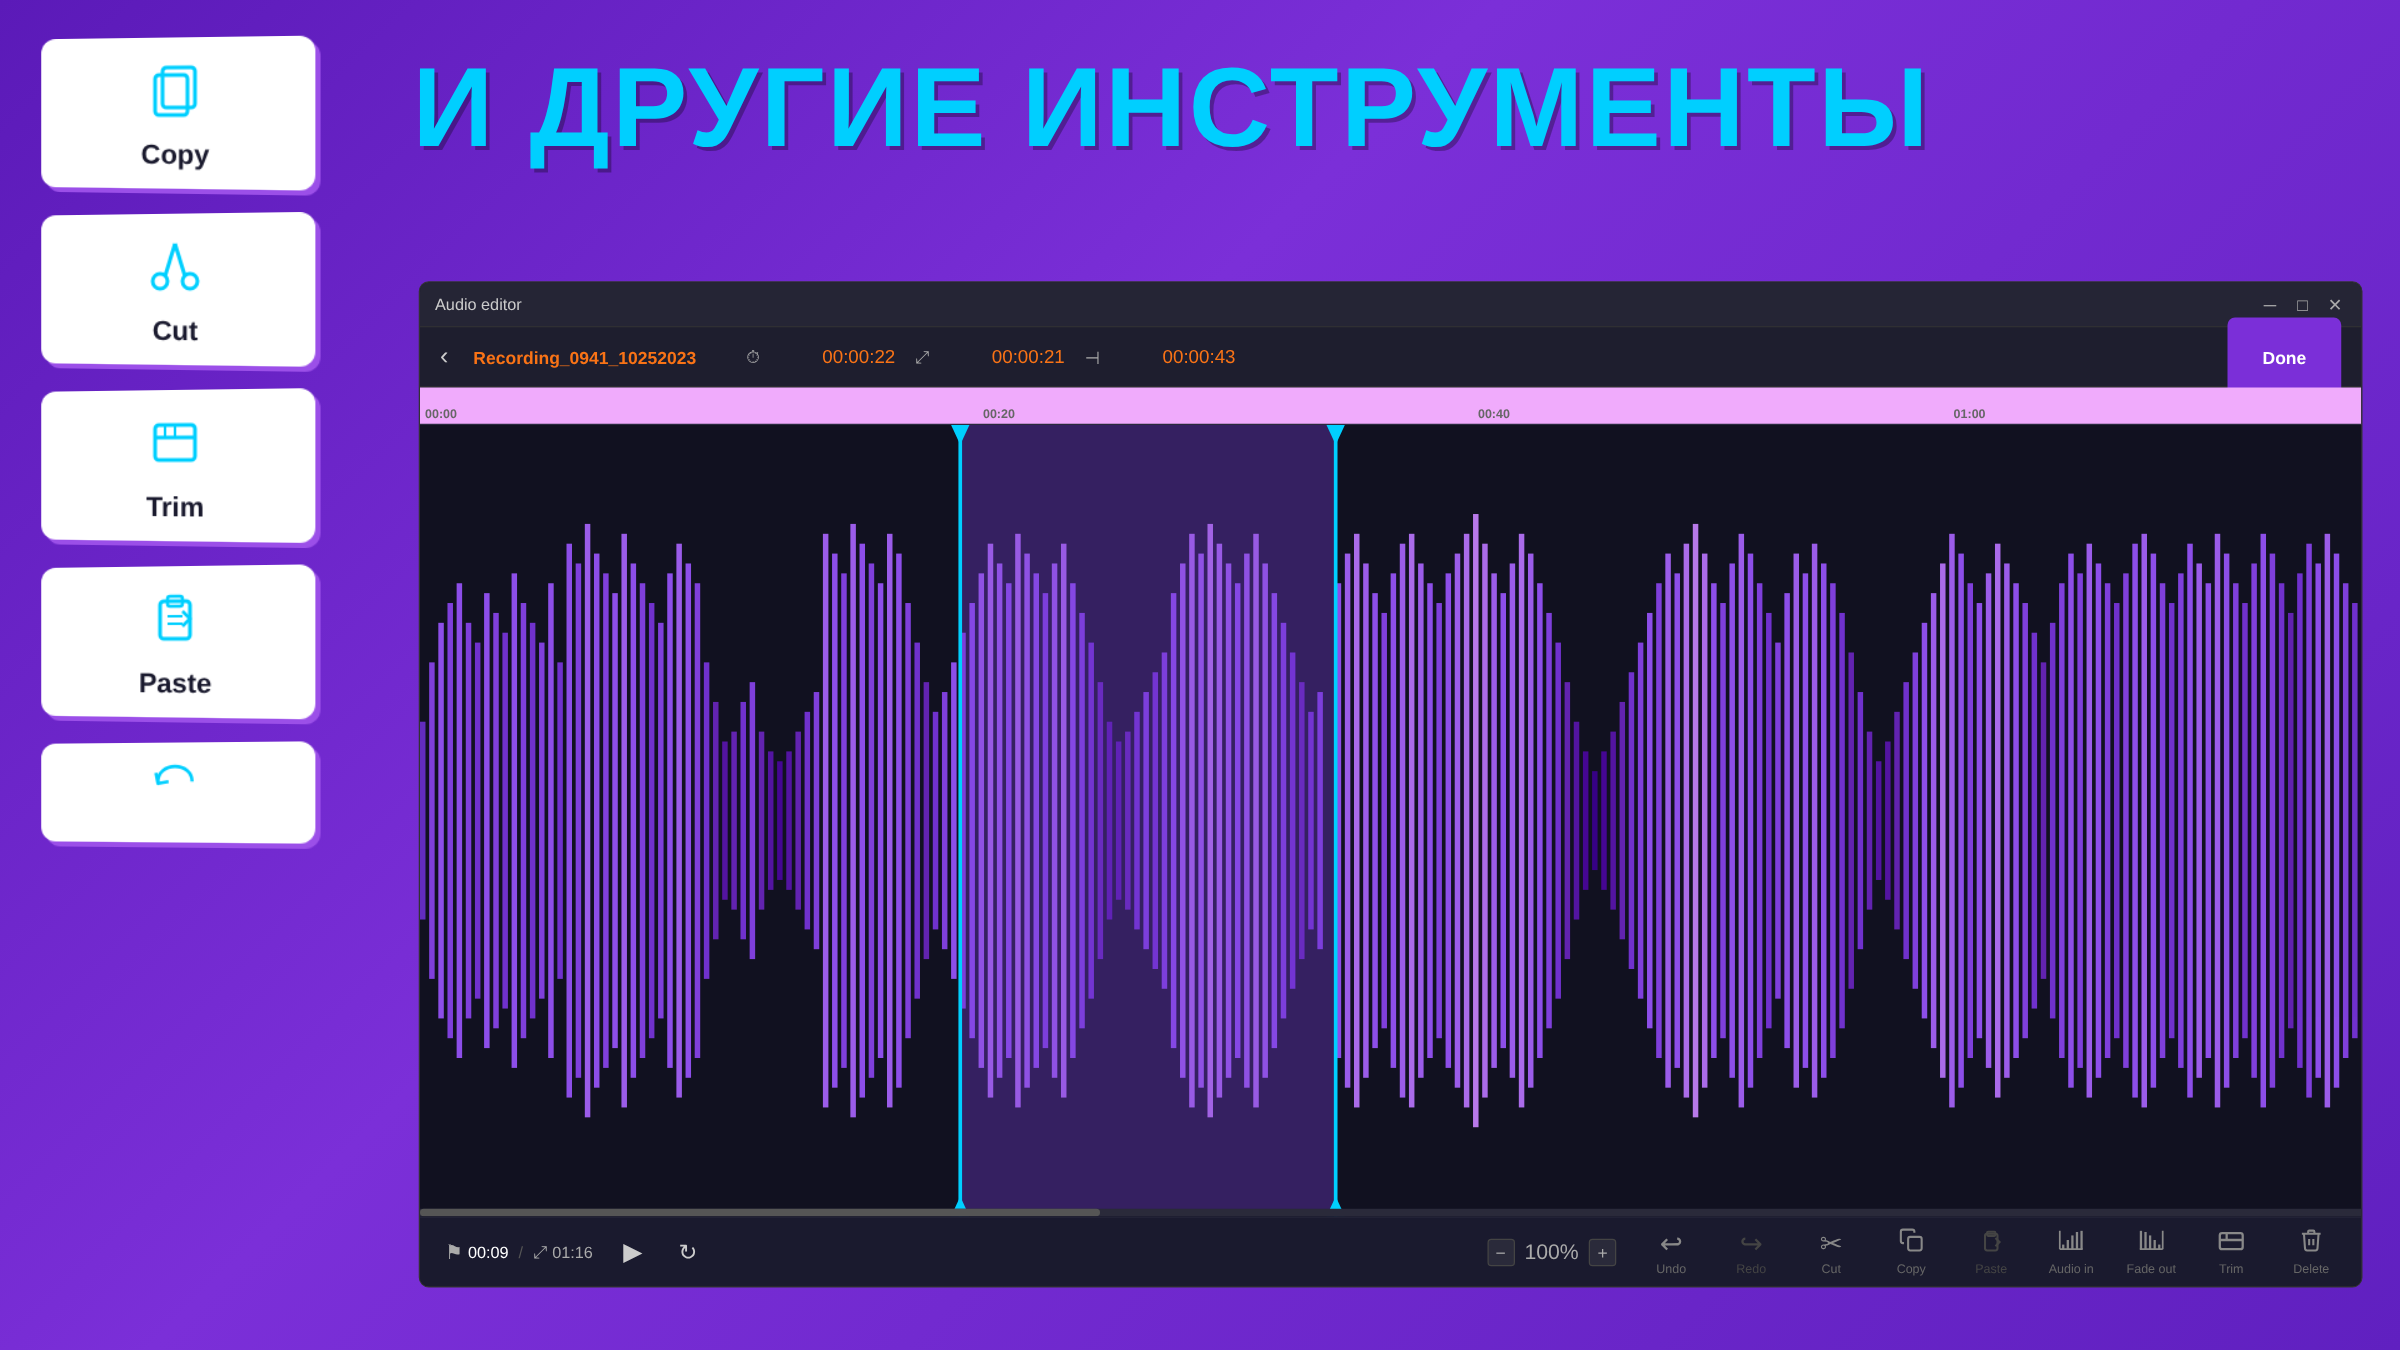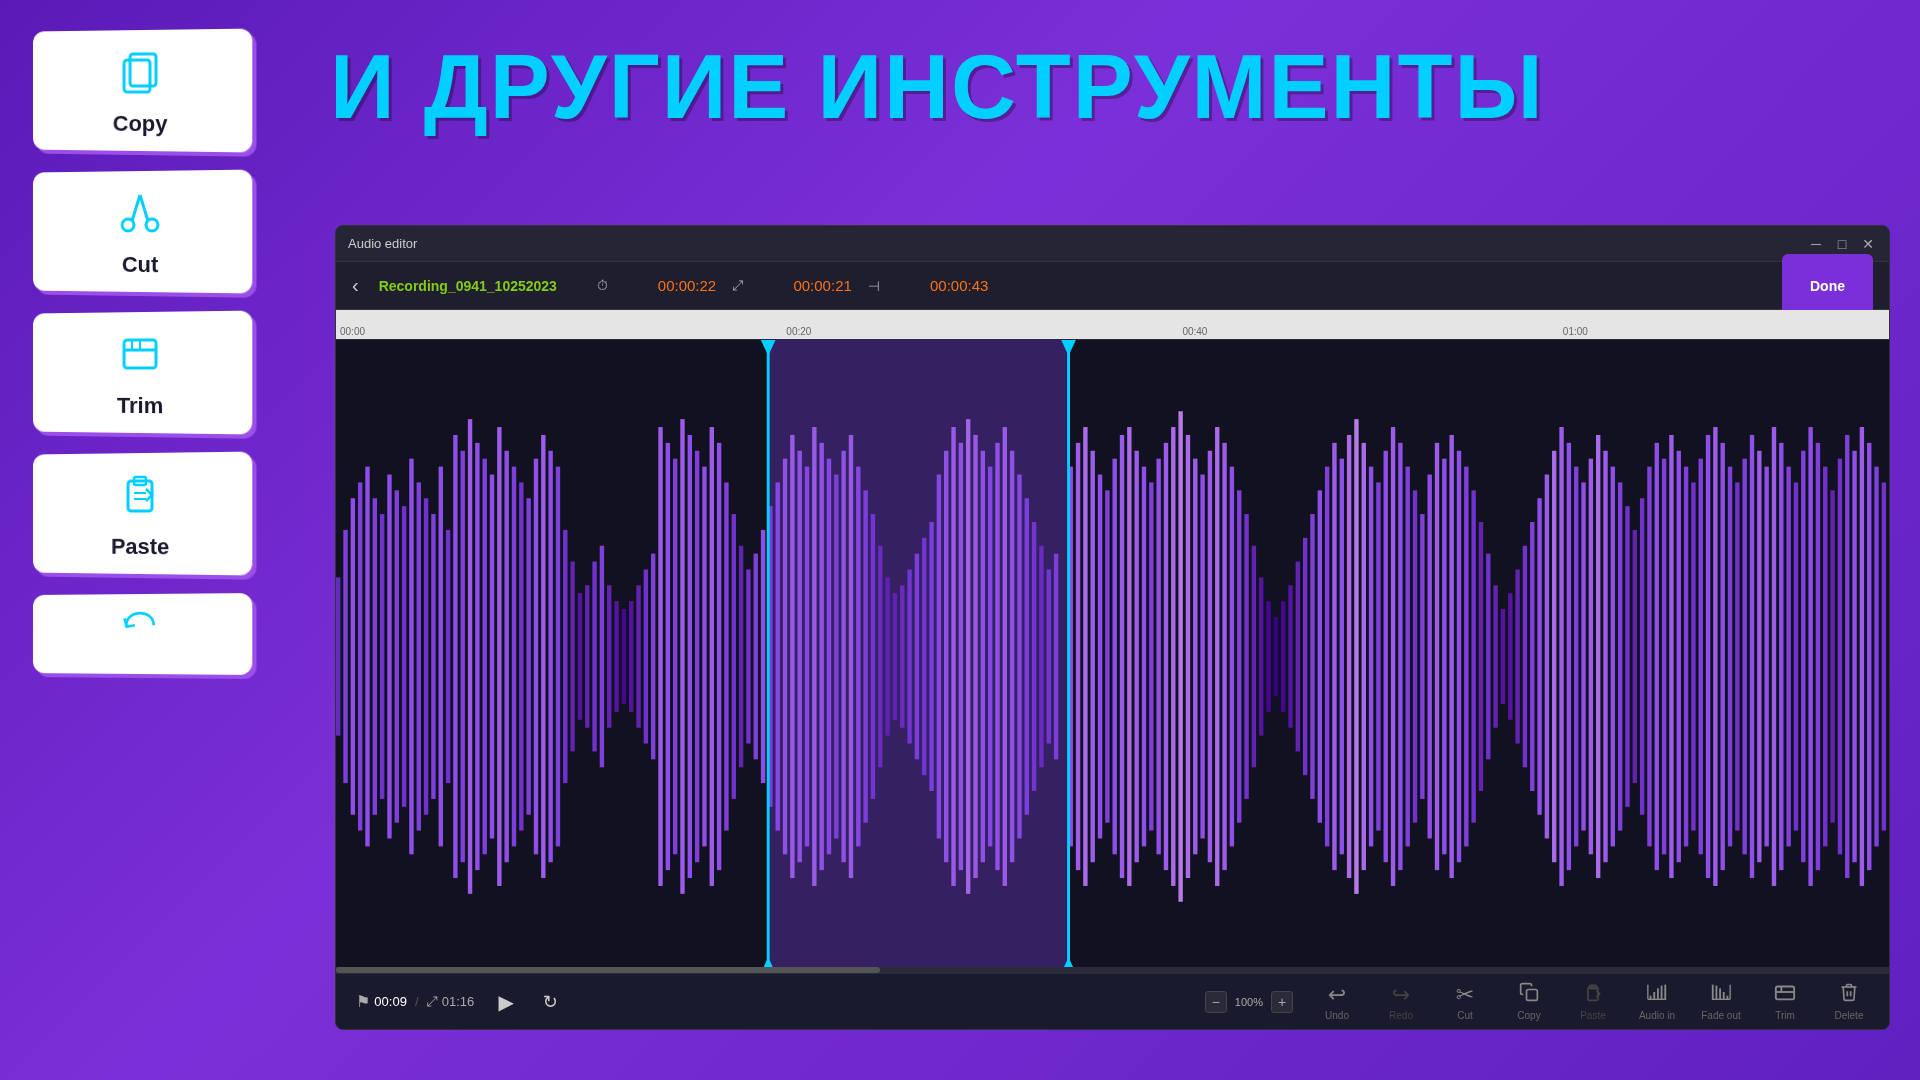--- a/index.html
+++ b/index.html
@@ -164,21 +164,21 @@
       border-bottom: 1px solid #333;
     }
 
     .back-btn {
       color: #ccc;
       font-size: 20px;
       cursor: pointer;
     }
 
     .filename {
-      color: #84cc16;
+      color: #f97316;
       font-size: 14px;
       font-weight: 600;
     }
 
     .time-display {
       display: flex;
       align-items: center;
       gap: 16px;
       margin-left: 20px;
     }
@@ -205,24 +205,25 @@
       padding: 24px 28px;
       border-radius: 6px;
       font-size: 14px;
       font-weight: 700;
       cursor: pointer;
     }
 
     
     .timeline-ruler {
       height: 30px;
-      background: #e5e5e5;
+      background: #f0abfc;
       position: relative;
       flex-shrink: 0;
       border-bottom: 1px solid #2a2a3e;
+      font-weight: bold;
     }
 
     .ruler-marks {
       position: absolute;
       inset: 0;
       display: flex;
       align-items: flex-end;
       padding: 0 4px 2px;
     }
 
@@ -341,21 +342,21 @@
       color: #aaa;
       font-size: 14px;
       cursor: pointer;
       display: flex;
       align-items: center;
       justify-content: center;
     }
 
     .zoom-val {
       color: #aaa;
-      font-size: 11px;
+      font-size: 17px;
     }
 
     
     .progress-track {
       position: absolute;
       bottom: 0;
       left: 0;
       right: 0;
       height: 6px;
       background: #2a2a3a;

